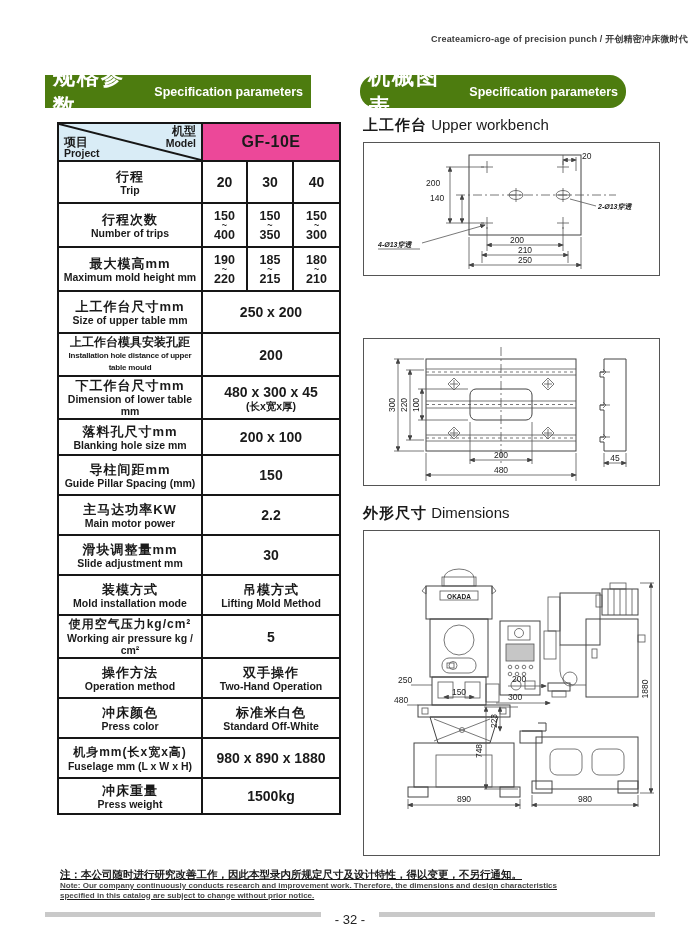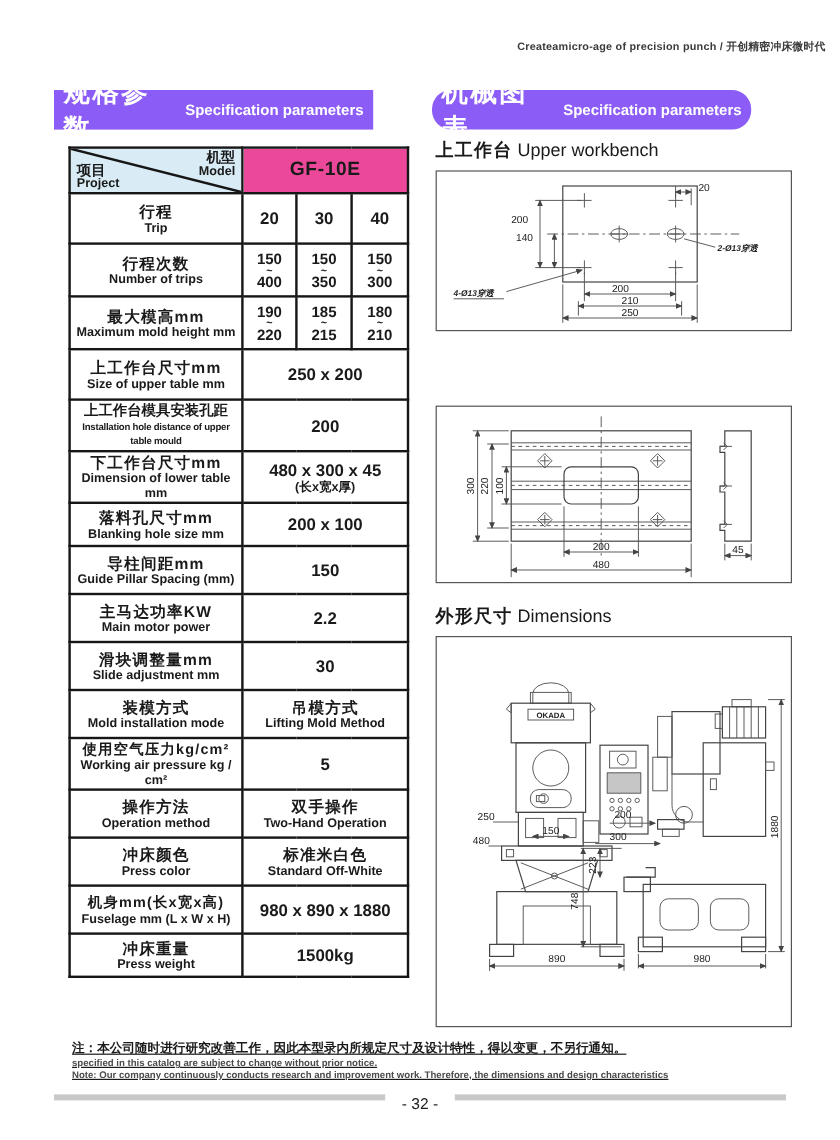--- a/index.html
+++ b/index.html
@@ -4,21 +4,21 @@
 <style>
   * { margin:0; padding:0; box-sizing:border-box; }
   html,body { width:700px; height:950px; background:#ffffff;
     font-family:"Liberation Sans", sans-serif; color:#1a1a1a; }
   #page { position:relative; width:700px; height:950px; background:#fff; overflow:hidden; }
 
   
   .runhead { position:absolute; top:33px; right:12px; font-size:9px; font-weight:bold; color:#3a3a3a; letter-spacing:.2px; }
 
   
-  .banner { position:absolute; top:75px; height:33px; width:266px; background:#8b5cf6;
+  .banner { position:absolute; top:75px; height:33px; width:266px; background:#4d7c0f;
     display:flex; align-items:center; padding:0 8px; color:#fff; }
   .banner .zh { font-size:22px; font-weight:bold; letter-spacing:2px; }
   .banner .en { font-size:12.5px; font-weight:bold; margin-left:8px; white-space:nowrap; }
   #banner-left { left:45px; }
   #banner-right { left:360px;border-radius:16px; }
 
   
   #spec-table-wrap { position:absolute; left:57px; top:122px; width:278px; }
   table.spec { border-collapse:collapse; table-layout:fixed; width:282px; }
   table.spec td { border:2px solid #161616; text-align:center; vertical-align:middle; padding:1px; overflow:hidden; }
@@ -465,22 +465,22 @@
         <text class="dimtx" x="221" y="271" text-anchor="middle">980</text>
         <path class="lnt" d="M276,52h14M276,262h14"></path>
         <line class="lnt" x1="287" y1="52" x2="287" y2="262" marker-start="url(#ar3)" marker-end="url(#ar3)"></line>
         <text class="dimtx" x="284" y="158" text-anchor="middle" transform="rotate(-90 284 158)">1880</text>
       </g>
     </svg>
   </div>
 
   <div class="note">
     <div class="nzh">注：本公司随时进行研究改善工作，因此本型录内所规定尺寸及设计特性，得以变更，不另行通知。</div>
+    <div class="nen">Note: Our company continuously conducts research and improvement work. Therefore, the dimensions and design characteristics</div>
     <div class="nen">specified in this catalog are subject to change without prior notice.</div>
-    <div class="nen">Note: Our company continuously conducts research and improvement work. Therefore, the dimensions and design characteristics</div>
   </div>
 
   <div class="pagenum-row">
     <div class="pn-bar"></div>
     <div class="pn-text">- 32 -</div>
     <div class="pn-bar"></div>
   </div>
 
 </div>
 

